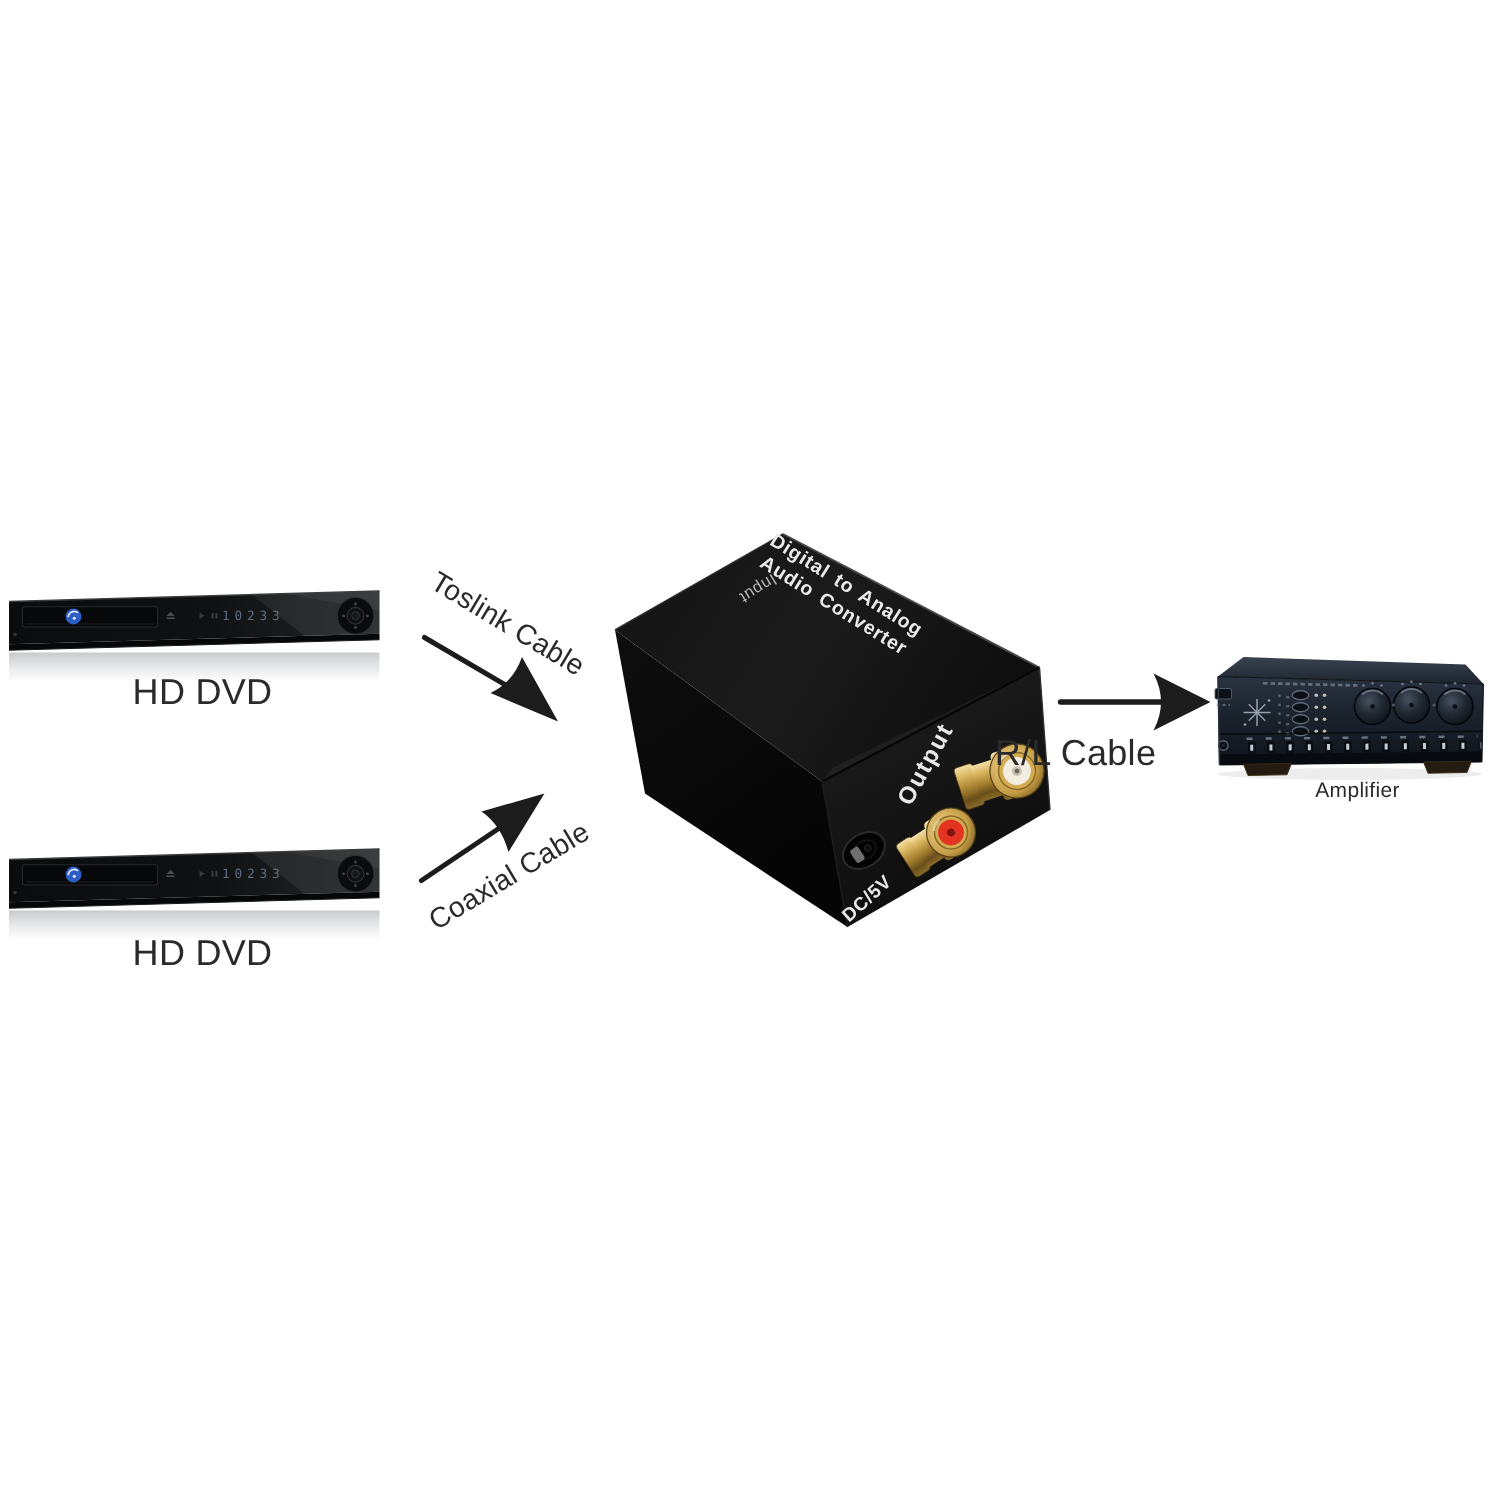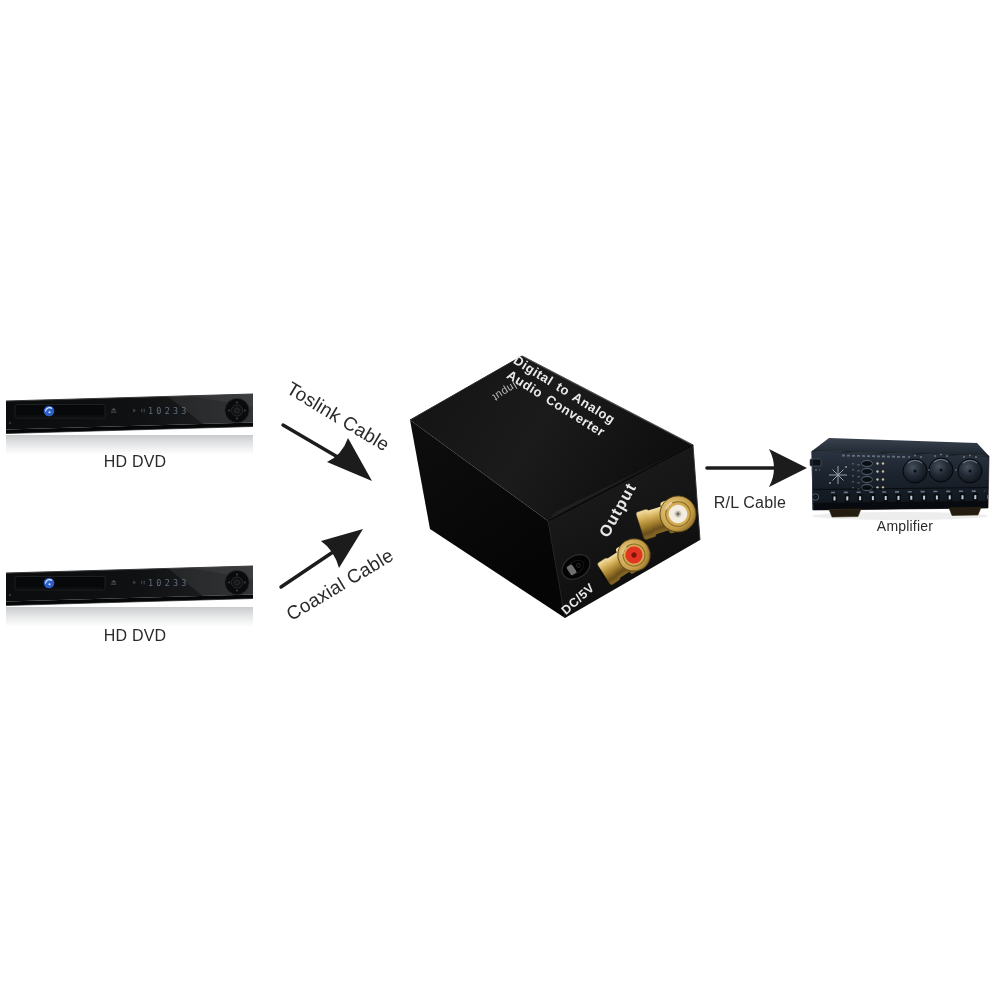--- a/index.html
+++ b/index.html
@@ -1,20 +1,20 @@
 <!DOCTYPE html>
 <html><head>
 <meta charset="utf-8">
 <style>
   html,body{margin:0;padding:0;background:#ffffff;}
   .stage{position:relative;width:1000px;height:1000px;background:#ffffff;overflow:hidden;
          font-family:"Liberation Sans", sans-serif;}
   .stage svg{position:absolute;left:0;top:0;}
   .lbl{position:absolute;transform:translate(-50%,-50%) rotate(var(--r,0deg));
-       font-size:16px;color:#2a2a2a;white-space:nowrap;letter-spacing:.2px;}
+       font-size:24px;color:#2a2a2a;white-space:nowrap;letter-spacing:.2px;}
   .cvt{position:absolute;transform:translate(-50%,-50%) rotate(var(--r,0deg));
        color:#ebebeb;font-size:13px;font-weight:700;text-align:center;line-height:16px;
        letter-spacing:.6px;word-spacing:2px;white-space:nowrap;}
   .cvl{position:absolute;transform:translate(-50%,-50%) rotate(var(--r,0deg));
        color:#e8e8e8;font-weight:700;white-space:nowrap;}
   .cv-input{font-size:11px;font-weight:400;color:#b6b6b6;letter-spacing:.5px;}
   .cv-output{font-size:16px;letter-spacing:1.2px;}
   .cv-dc{font-size:12.5px;letter-spacing:.5px;}
 </style>
 </head>
@@ -247,21 +247,21 @@
       <line x1="707" y1="468" x2="775" y2="468" stroke-width="3.6" stroke-linecap="round"></line>
       <path d="M807,468 L769,449 Q779,468 769,487 Z" stroke="none"></path>
     </g>
   </g>
 </svg>
 
 <div class="lbl" style="left:135px;top:462px">HD DVD</div>
 <div class="lbl" style="left:135px;top:636px">HD DVD</div>
 <div class="lbl" style="left:338px;top:417px;--r:31deg;font-size:19px">Toslink Cable</div>
 <div class="lbl" style="left:340px;top:585px;--r:-31deg;font-size:19px">Coaxial Cable</div>
-<div class="lbl" style="left:750px;top:503px">R/L Cable</div>
+<div class="lbl" style="left:717px;top:503px">R/L Cable</div>
 <div class="lbl" style="left:905px;top:526px;font-size:14px">Amplifier</div>
 
 <div class="cvt" style="left:560px;top:397px;--r:32deg">
   <div>Digital to Analog</div>
   <div>Audio Converter</div>
 </div>
 <div class="cvl cv-input" style="left:505px;top:392px;--r:148deg">Input</div>
 <div class="cvl cv-output" style="left:618px;top:510px;--r:-61deg">Output</div>
 <div class="cvl cv-dc" style="left:578px;top:599px;--r:-42deg">DC/5V</div>
 

